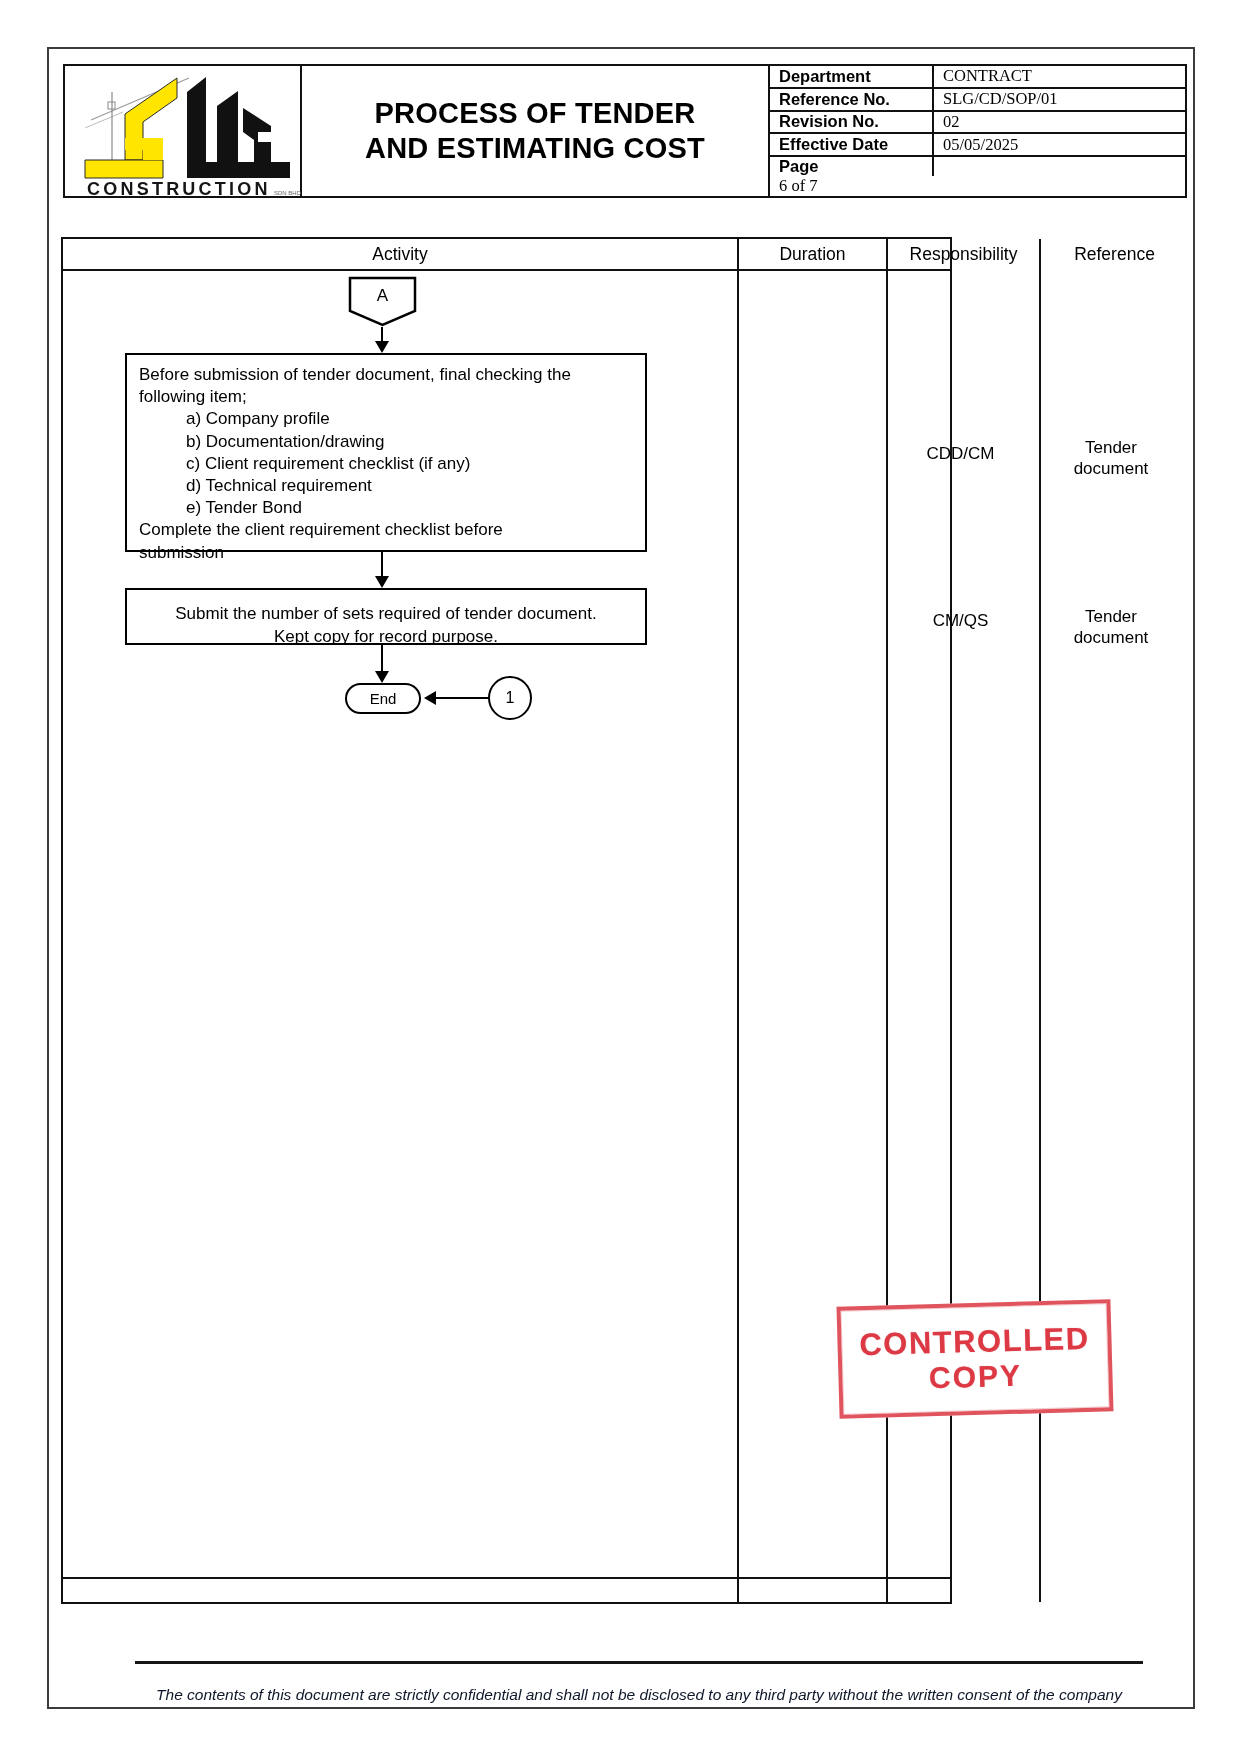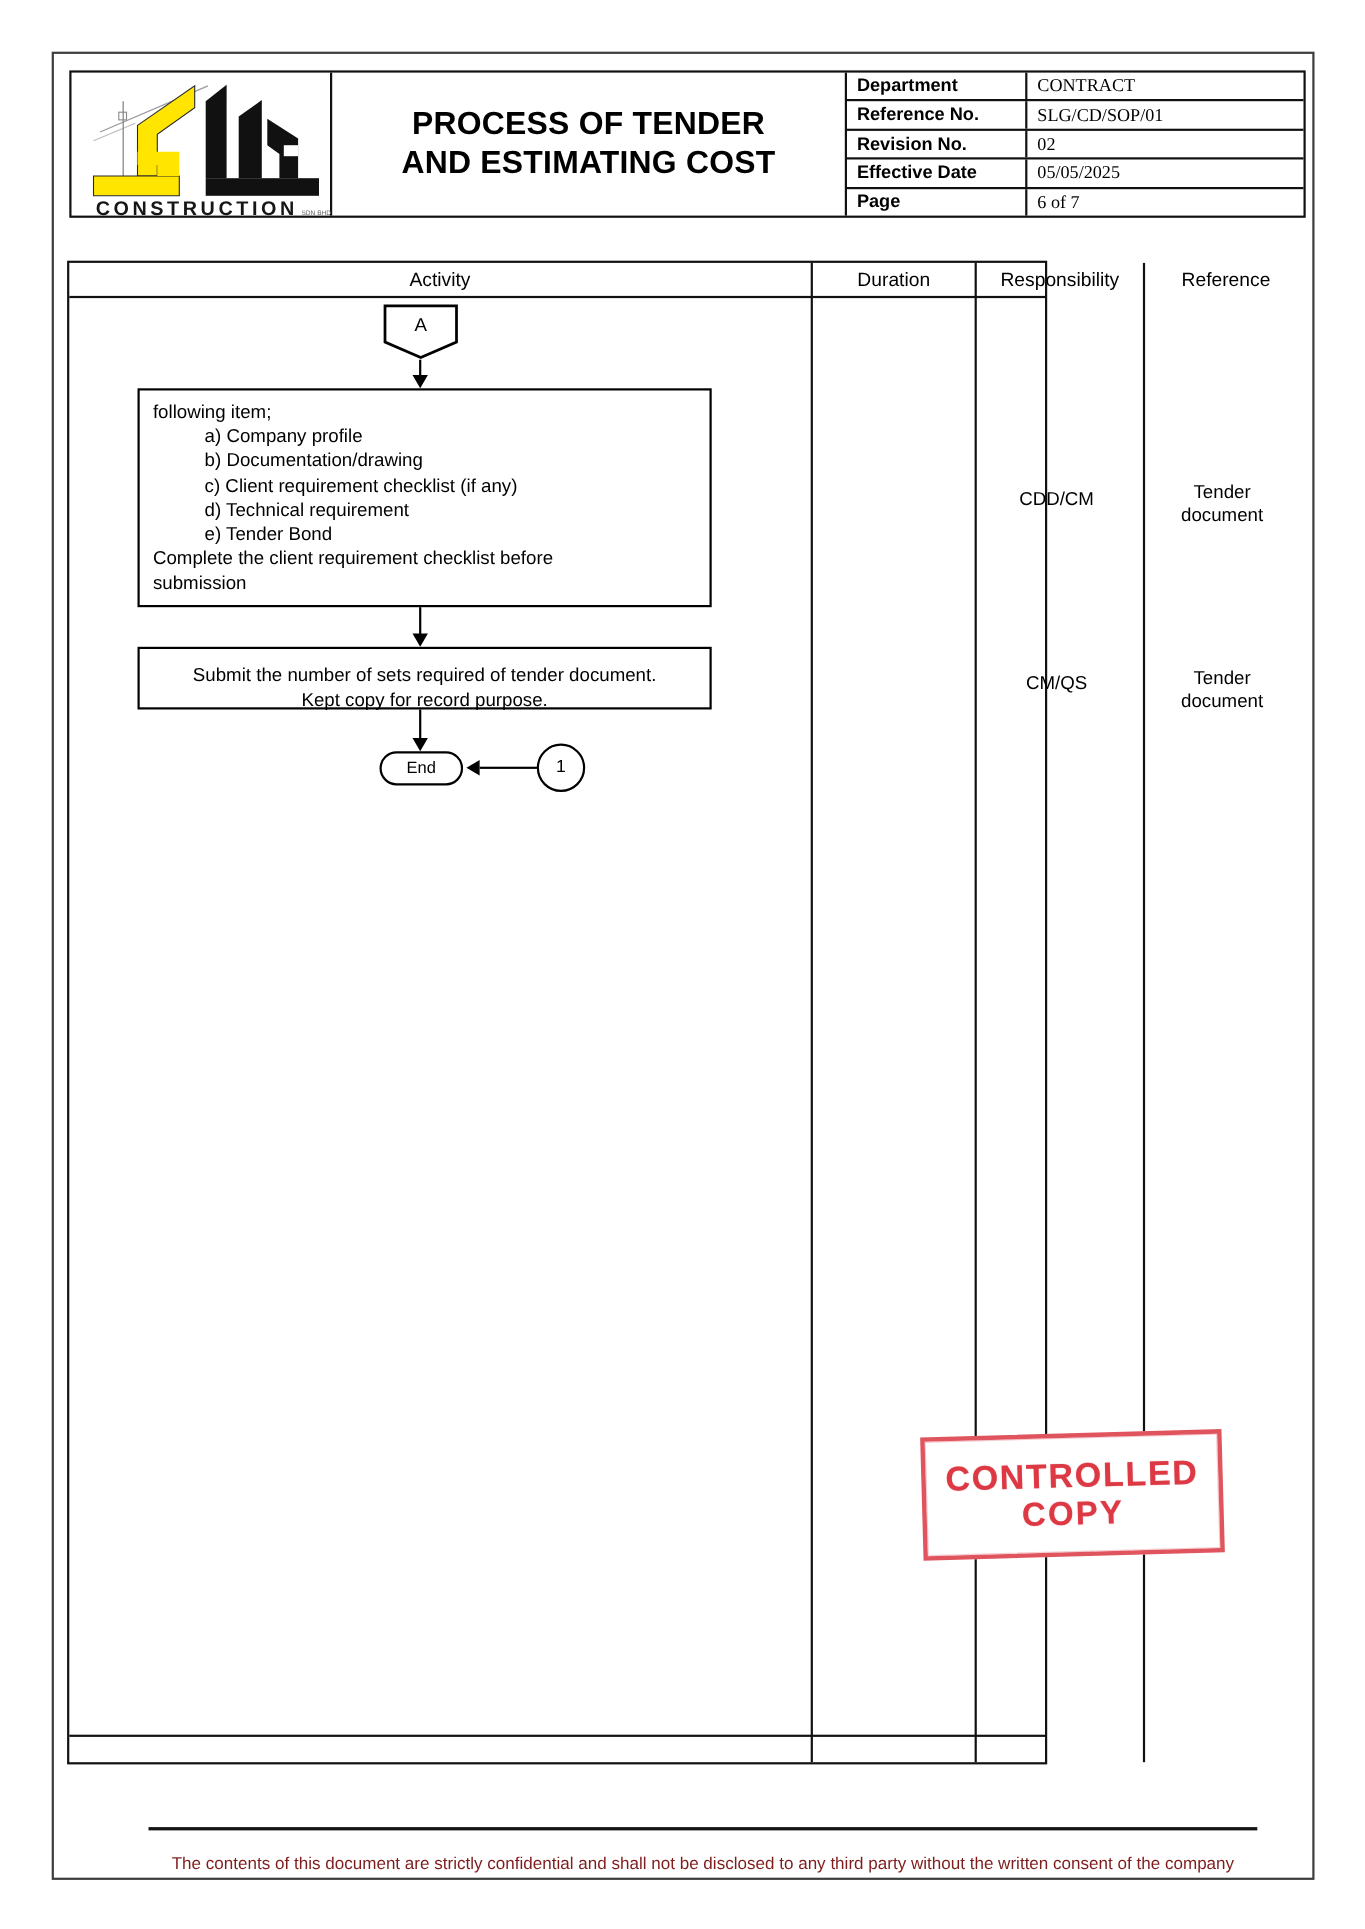--- a/index.html
+++ b/index.html
@@ -6,21 +6,21 @@
   body{width:1241px;height:1754px;position:relative;font-family:"Liberation Sans",sans-serif;color:#000;}
   .sheet{position:absolute;left:0;top:0;width:1241px;height:1754px;background:#fff;overflow:hidden;}
   .page-border{position:absolute;left:47px;top:47px;width:1144px;height:1658px;border:2px solid #3c3c3c;}
 
   
   .hdr{position:absolute;left:63px;top:64px;width:1124px;height:134px;border:2px solid #111;box-sizing:border-box;display:flex;}
   .hdr-logo{width:237px;border-right:2px solid #111;box-sizing:border-box;position:relative;}
   .hdr-title{width:468px;border-right:2px solid #111;box-sizing:border-box;display:flex;flex-direction:column;justify-content:center;align-items:center;text-align:center;font-weight:bold;font-size:29px;line-height:35px;letter-spacing:.2px;}
   .hdr-info{flex:1;display:flex;flex-direction:column;}
   .hdr-row{flex:1;display:flex;border-bottom:2px solid #111;box-sizing:border-box;}
-  .hdr-row:last-child{border-bottom:none;}
+  .hdr-row:last-child{border-bottom:none;flex-direction:column;}
   .hdr-lab{width:164px;border-right:2px solid #111;box-sizing:border-box;font-weight:bold;font-size:16.5px;display:flex;align-items:center;padding-left:9px;}
   .hdr-val{flex:1;font-size:16.5px;display:flex;align-items:center;padding-left:9px;font-family:Liberation Serif, serif;}
 
   
   .ftable{position:absolute;left:61px;top:237px;width:891px;height:1367px;border:2px solid #111;box-sizing:border-box;}
   .fcolline{position:absolute;top:0;bottom:0;width:2px;background:#111;}
   .fheadline{position:absolute;left:0;right:0;top:30px;height:2px;background:#111;}
   .fbotline{position:absolute;left:0;right:0;top:1338px;height:2px;background:#111;}
   .fcolhead{position:absolute;top:0;height:30px;display:flex;align-items:center;justify-content:center;font-size:17.5px;}
 
@@ -36,21 +36,21 @@
   .conn-circle{position:absolute;border:2px solid #000;border-radius:50%;background:#fff;display:flex;align-items:center;justify-content:center;font-size:16px;box-sizing:border-box;}
   .annot{position:absolute;text-align:center;font-size:17px;line-height:21px;}
 
   
   .stamp{position:absolute;left:838px;top:1303px;width:274px;height:112px;background:#fff;border:4px solid rgba(218,54,66,0.85);box-sizing:border-box;transform:rotate(-1.6deg);display:flex;flex-direction:column;align-items:center;justify-content:center;z-index:5;box-shadow:0 0 0 1px rgba(218,54,66,0.25) inset;}
   .stamp-t1{font-size:31px;font-weight:bold;letter-spacing:1.5px;color:rgba(219,49,61,0.92);text-shadow:0 0 1px rgba(219,49,61,0.5);line-height:36px;}
   .stamp-t2{font-size:30px;font-weight:bold;letter-spacing:2px;color:rgba(219,49,61,0.92);text-shadow:0 0 1px rgba(219,49,61,0.5);line-height:34px;}
 
   
   .foot-rule{position:absolute;left:135px;top:1661px;width:1008px;height:3px;background:#151515;}
-  .foot-text{position:absolute;left:99px;top:1686px;width:1080px;text-align:center;font-size:15.5px;color:#7f1d1d;}
+  .foot-text{position:absolute;left:99px;top:1686px;width:1080px;text-align:center;font-size:15.5px;color:#0f172a;font-style:italic;}
 </style>
 </head>
 <body>
 
 <div class="sheet">
   <div class="page-border"></div>
 
   <div class="hdr">
     <div class="hdr-logo">
       <svg width="237" height="134" viewBox="0 0 237 134">
@@ -117,20 +117,21 @@
 
   <svg style="position:absolute;left:348px;top:276px;" width="70" height="52">
     <polygon points="2,2 67,2 67,35 34.5,49 2,35" fill="#fff" stroke="#000" stroke-width="2.5"></polygon>
     <text x="34.5" y="25" text-anchor="middle" font-family="Liberation Sans, sans-serif" font-size="17" fill="#000">A</text>
   </svg>
 
   <div class="varrow" style="left:381px;top:327px;height:15px"></div>
   <div class="ahead-down" style="left:375px;top:341px"></div>
 
   <div class="fbox" style="left:125px;top:353px;width:522px;height:199px;padding:9px 8px 0 12px;line-height:22.2px;">
+      <div class="fc-line">Before submission of tender document, final checking the</div>
       <div class="fc-line">following item;</div>
       <div class="fc-line indent">a) Company profile</div>
       <div class="fc-line indent">b) Documentation/drawing</div>
       <div class="fc-line indent">c) Client requirement checklist (if any)</div>
       <div class="fc-line indent">d) Technical requirement</div>
       <div class="fc-line indent">e) Tender Bond</div>
       <div class="fc-line">Complete the client requirement checklist before</div>
       <div class="fc-line">submission</div>
     </div>
 

